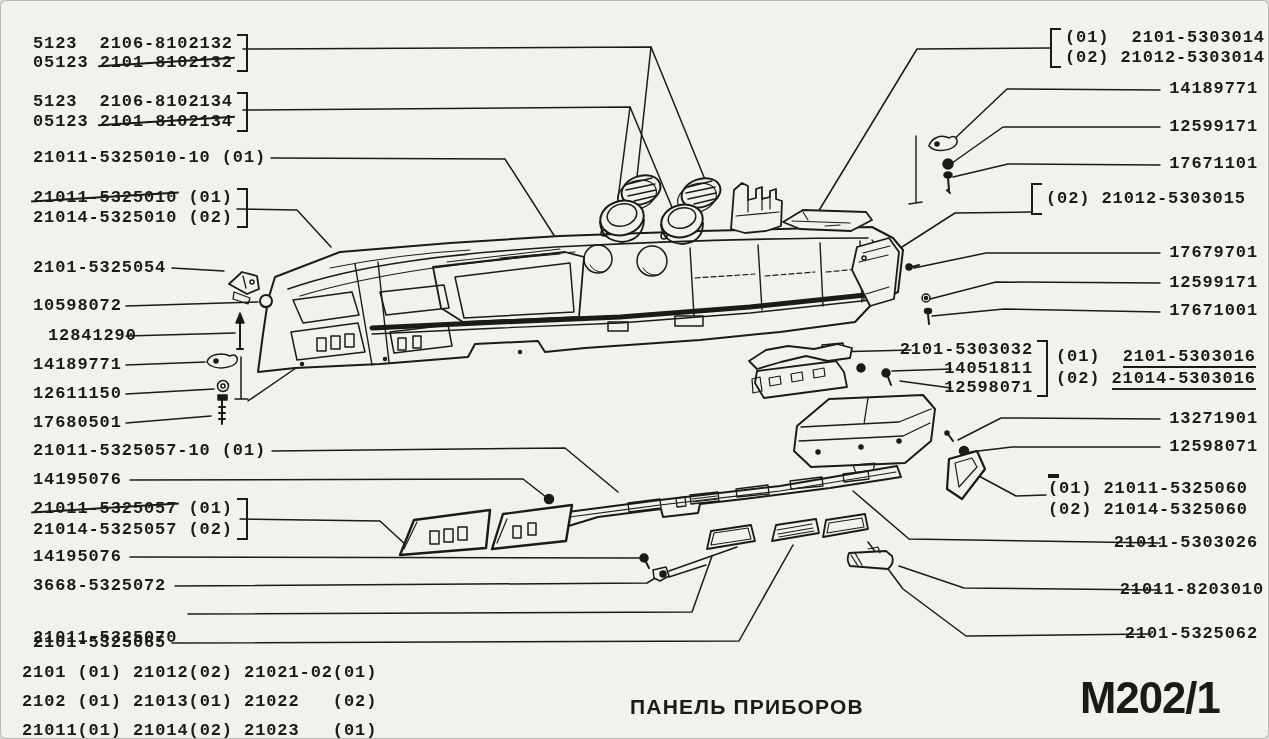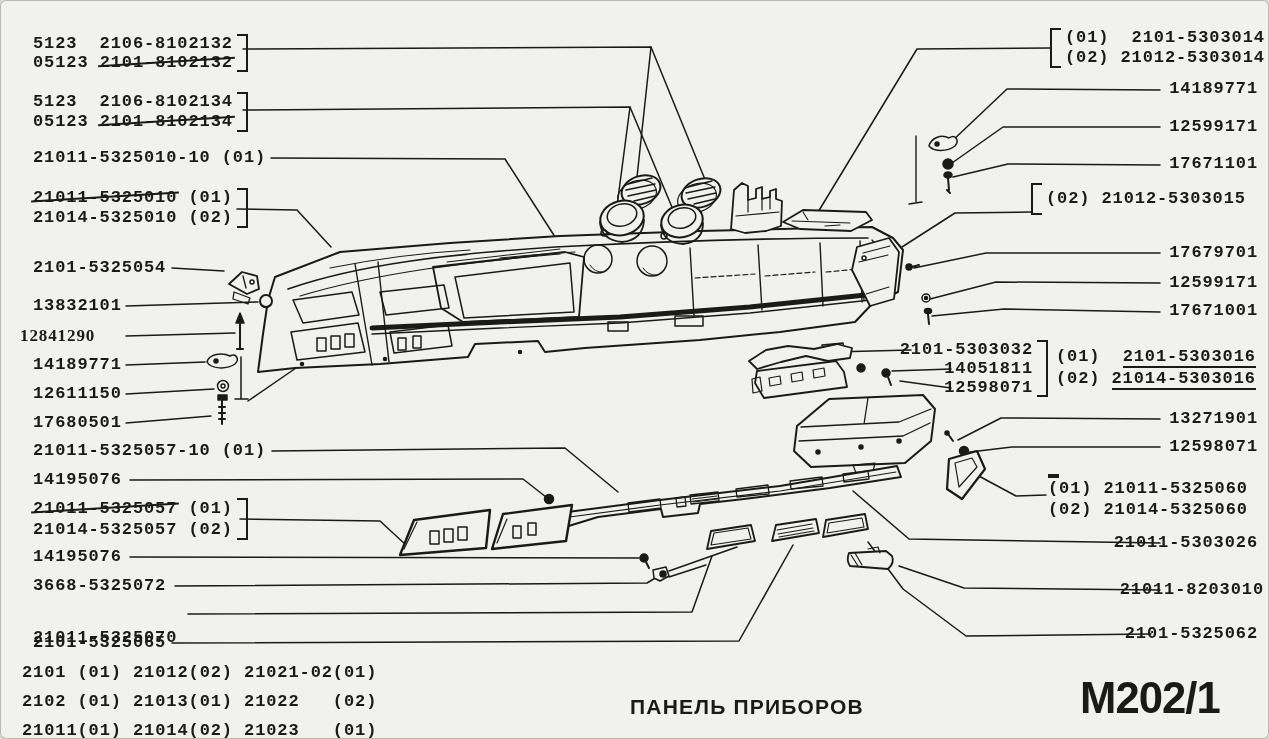--- a/index.html
+++ b/index.html
@@ -246,22 +246,22 @@
       <path d="M222 400 L222 424 M219 407 L225 407 M219 413 L225 413 M219 419 L225 419" stroke-width="2"></path>
     </g>
   </svg>
 
   <div id="labels-layer">
       <div class="label" style="top: 34px; left: 33px; line-height: 19px;"><div class="lines"><div class="line"><span class="seg">5123  2106-8102132</span></div><div class="line"><span class="seg">05123 </span><span class="seg strike">2101-8102132</span></div></div><div class="bracket r"></div></div>
       <div class="label" style="top: 92px; left: 33px; line-height: 20px;"><div class="lines"><div class="line"><span class="seg">5123  2106-8102134</span></div><div class="line"><span class="seg">05123 </span><span class="seg strike">2101-8102134</span></div></div><div class="bracket r"></div></div>
       <div class="label" style="top: 148px; left: 33px;"><div class="lines"><div class="line"><span class="seg">21011-5325010-10 (01)</span></div></div></div>
       <div class="label" style="top: 188px; left: 33px; line-height: 20px;"><div class="lines"><div class="line"><span class="seg strike">21011-5325010</span><span class="seg"> (01)</span></div><div class="line"><span class="seg">21014-5325010 (02)</span></div></div><div class="bracket r"></div></div>
       <div class="label" style="top: 258px; left: 33px;"><div class="lines"><div class="line"><span class="seg">2101-5325054</span></div></div></div>
-      <div class="label" style="top: 296px; left: 33px;"><div class="lines"><div class="line"><span class="seg">13832101</span></div></div></div>
-      <div class="label" style="top: 326px; left: 20px; font-family: Liberation Serif, serif;"><div class="lines"><div class="line"><span class="seg">12841290</span></div></div></div>
+      <div class="label" style="top: 296px; left: 33px;"><div class="lines"><div class="line"><span class="seg">10598072</span></div></div></div>
+      <div class="label" style="top: 326px; left: 48px;"><div class="lines"><div class="line"><span class="seg">12841290</span></div></div></div>
       <div class="label" style="top: 355px; left: 33px;"><div class="lines"><div class="line"><span class="seg">14189771</span></div></div></div>
       <div class="label" style="top: 384px; left: 33px;"><div class="lines"><div class="line"><span class="seg">12611150</span></div></div></div>
       <div class="label" style="top: 413px; left: 33px;"><div class="lines"><div class="line"><span class="seg">17680501</span></div></div></div>
       <div class="label" style="top: 441px; left: 33px;"><div class="lines"><div class="line"><span class="seg">21011-5325057-10 (01)</span></div></div></div>
       <div class="label" style="top: 470px; left: 33px;"><div class="lines"><div class="line"><span class="seg">14195076</span></div></div></div>
       <div class="label" style="top: 498px; left: 33px; line-height: 21px;"><div class="lines"><div class="line"><span class="seg strike">21011-5325057</span><span class="seg"> (01)</span></div><div class="line"><span class="seg">21014-5325057 (02)</span></div></div><div class="bracket r"></div></div>
       <div class="label" style="top: 547px; left: 33px;"><div class="lines"><div class="line"><span class="seg">14195076</span></div></div></div>
       <div class="label" style="top: 576px; left: 33px;"><div class="lines"><div class="line"><span class="seg">3668-5325072</span></div></div></div>
       <div class="label" style="top: 628px; left: 33px;"><div class="lines"><div class="line"><span class="seg">21011-5325070</span></div></div></div>
       <div class="label" style="top: 633px; left: 33px;"><div class="lines"><div class="line"><span class="seg">2101-5325065</span></div></div></div>

